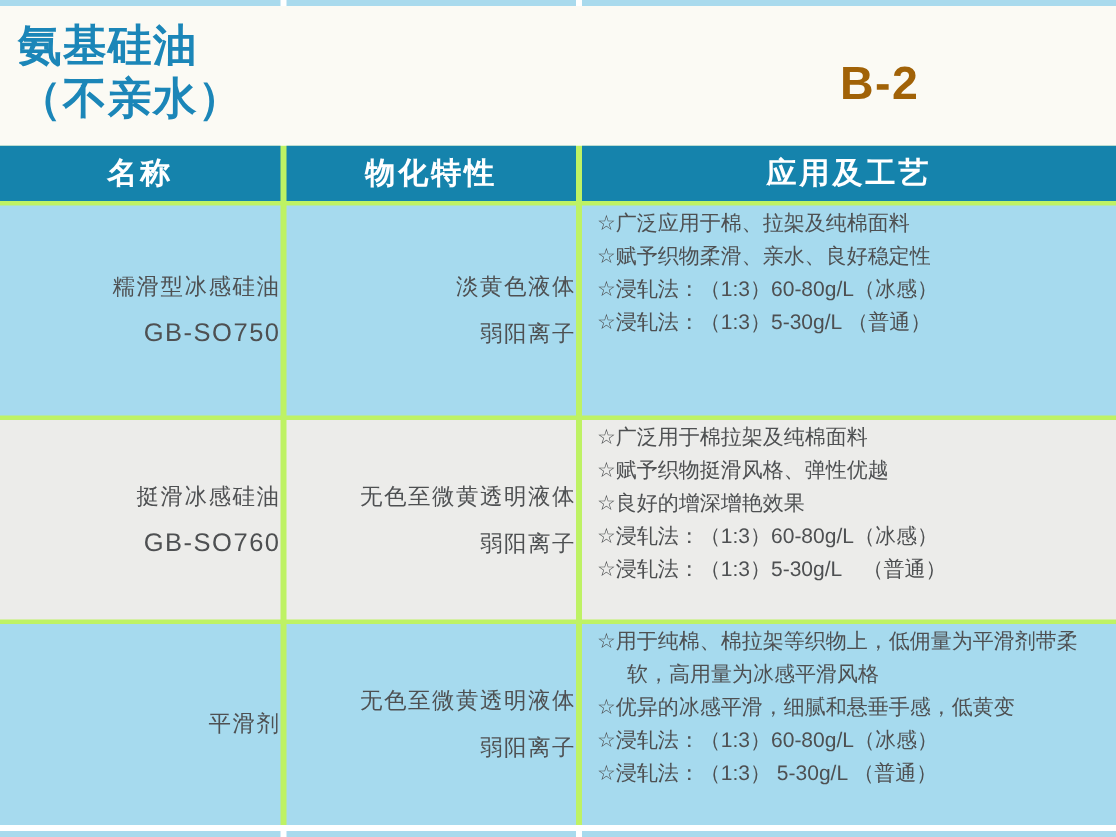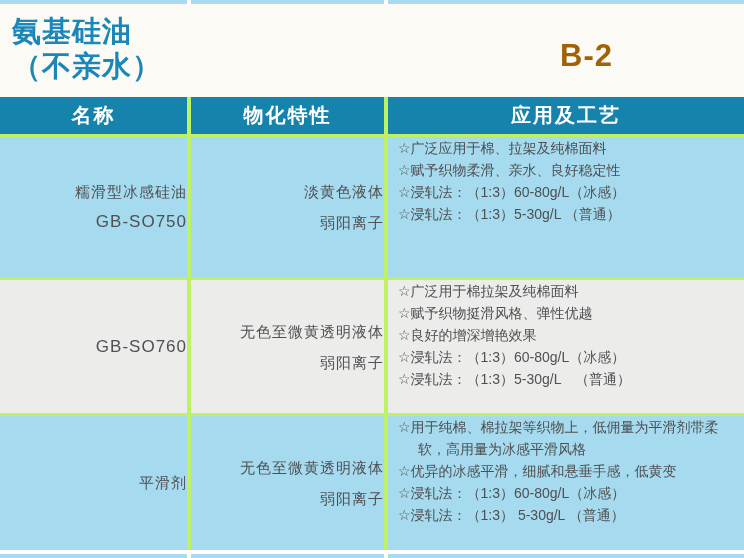--- a/index.html
+++ b/index.html
@@ -129,20 +129,21 @@
     <div class="cell row-blue bullets-cell">
       <ul class="bullets">
         <li>☆广泛应用于棉、拉架及纯棉面料</li>
         <li>☆赋予织物柔滑、亲水、良好稳定性</li>
         <li>☆浸轧法：（1:3）60-80g/L（冰感）</li>
         <li>☆浸轧法：（1:3）5-30g/L （普通）</li>
       </ul>
     </div>
 
     <div class="cell row-gray">
+      <div class="name-line">挺滑冰感硅油</div>
       <div class="code-line">GB-SO760</div>
     </div>
     <div class="cell row-gray">
       <div class="prop-line">无色至微黄透明液体</div>
       <div class="prop-line">弱阳离子</div>
     </div>
     <div class="cell row-gray bullets-cell">
       <ul class="bullets">
         <li>☆广泛用于棉拉架及纯棉面料</li>
         <li>☆赋予织物挺滑风格、弹性优越</li>

